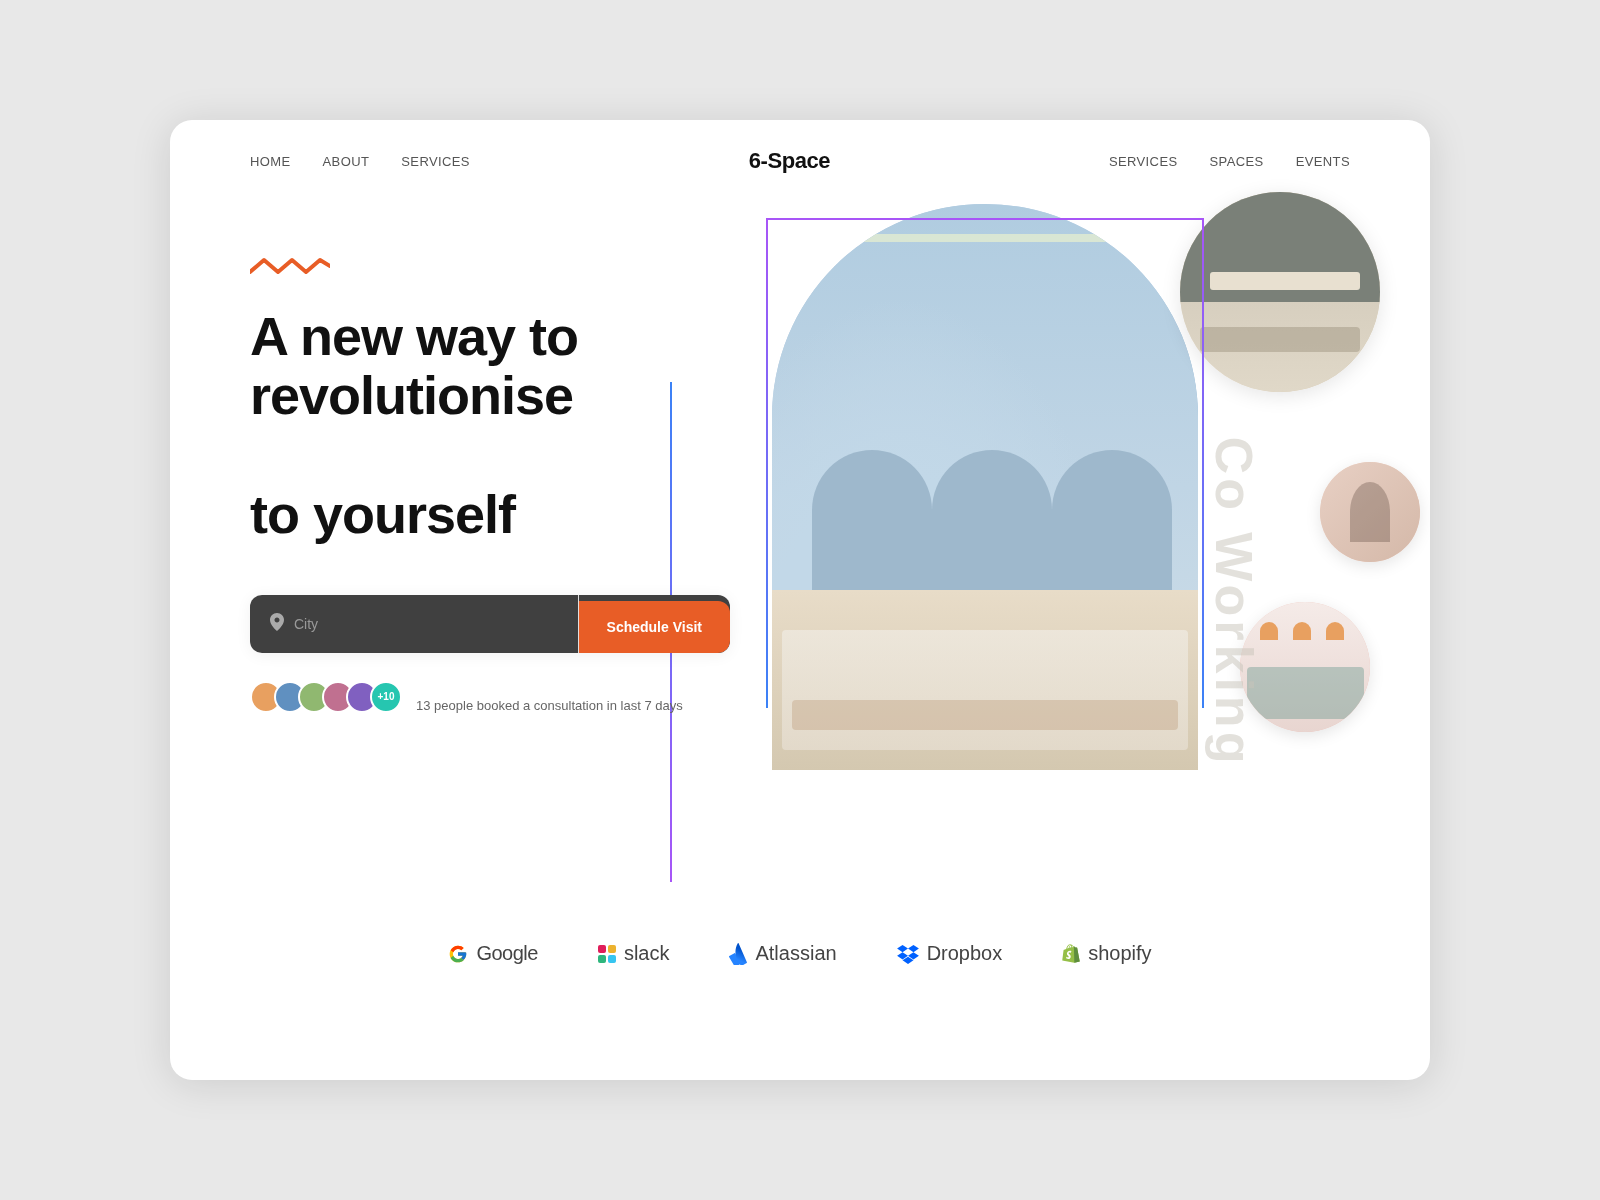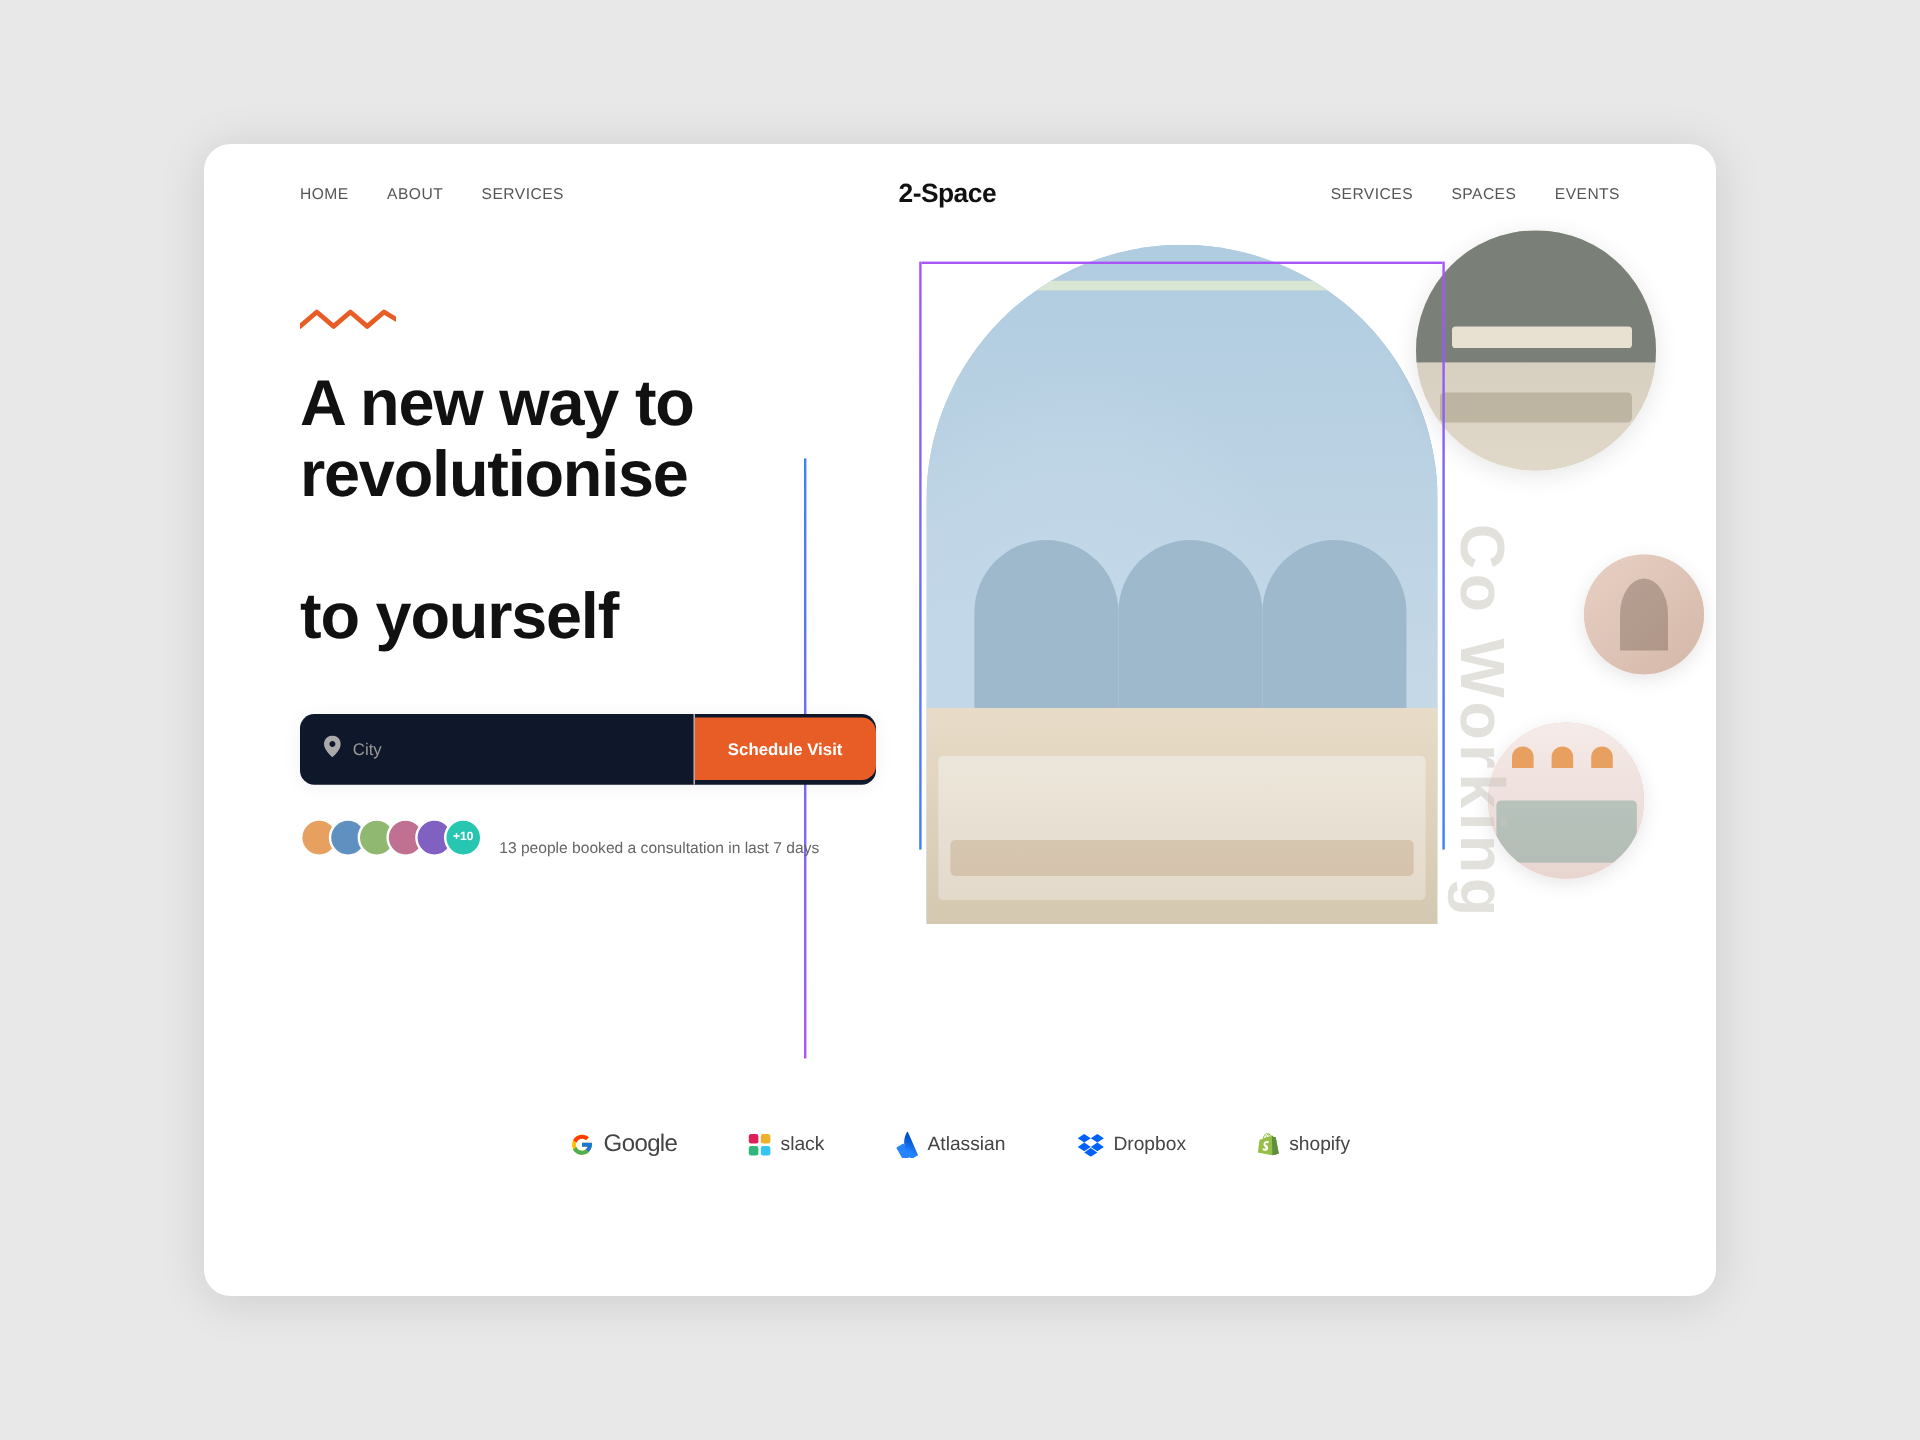--- a/index.html
+++ b/index.html
@@ -74,22 +74,22 @@
       font-weight: 700;
       color: #111;
       line-height: 1.1;
       margin-bottom: 50px;
       letter-spacing: -1px;
     }
 
     
     .search-bar {
       display: flex;
-      align-items: center;
-      background: #0f172a;
+      align-items: flex-end;
+      background: #404040;
       border-radius: 12px;
       padding: 0;
       width: 480px;
       overflow: hidden;
       box-shadow: 0 2px 16px rgba(0,0,0,0.06);
     }
     .search-field {
       display: flex;
       align-items: center;
       padding: 18px 20px;
@@ -397,21 +397,21 @@
       justify-content: center;
       align-items: center;
       gap: 60px;
       padding: 40px 80px 50px;
       margin-top: 20px;
     }
     .brand-logo {
       display: flex;
       align-items: center;
       gap: 8px;
-      font-size: 16px;
+      font-size: 20px;
       color: #555;
     }
     .brand-logo.google { font-size: 20px; letter-spacing: -0.5px; color: #444; }
     .brand-logo.slack { color: #444; }
     .brand-logo.atlassian { color: #444; }
     .brand-logo.dropbox { color: #444; }
     .brand-logo.shopify { color: #444; }
     .slack-grid {
       display: grid;
       grid-template-columns: 1fr 1fr;
@@ -438,21 +438,21 @@
 <body>
 
 <div class="page-container">
 
   <nav class="navbar">
     <div class="nav-left">
       <a class="nav-link">HOME</a>
       <a class="nav-link">ABOUT</a>
       <a class="nav-link">SERVICES</a>
     </div>
-    <div class="nav-logo">2-Space</div>
+    <div class="nav-logo">6-Space</div>
     <div class="nav-right">
       <a class="nav-link">SERVICES</a>
       <a class="nav-link">SPACES</a>
       <a class="nav-link">EVENTS</a>
     </div>
   </nav>
 
   <div class="hero">
 
     <div class="hero-left">

